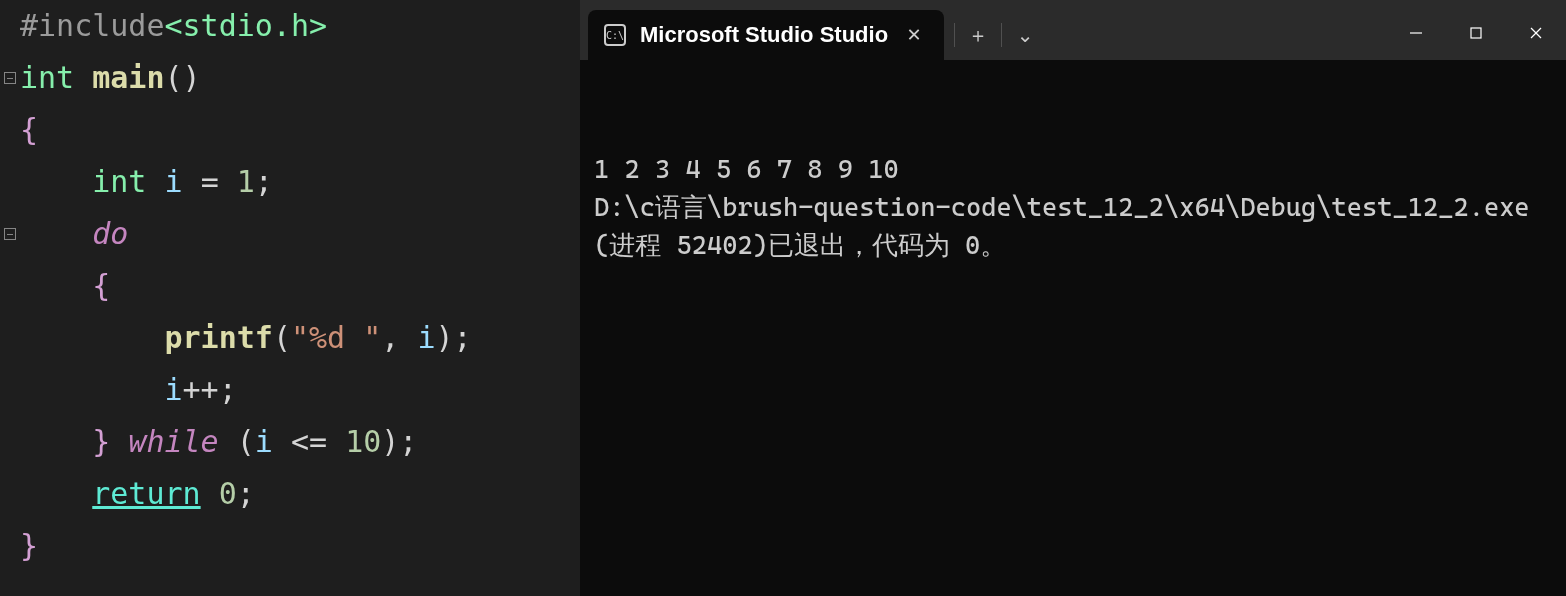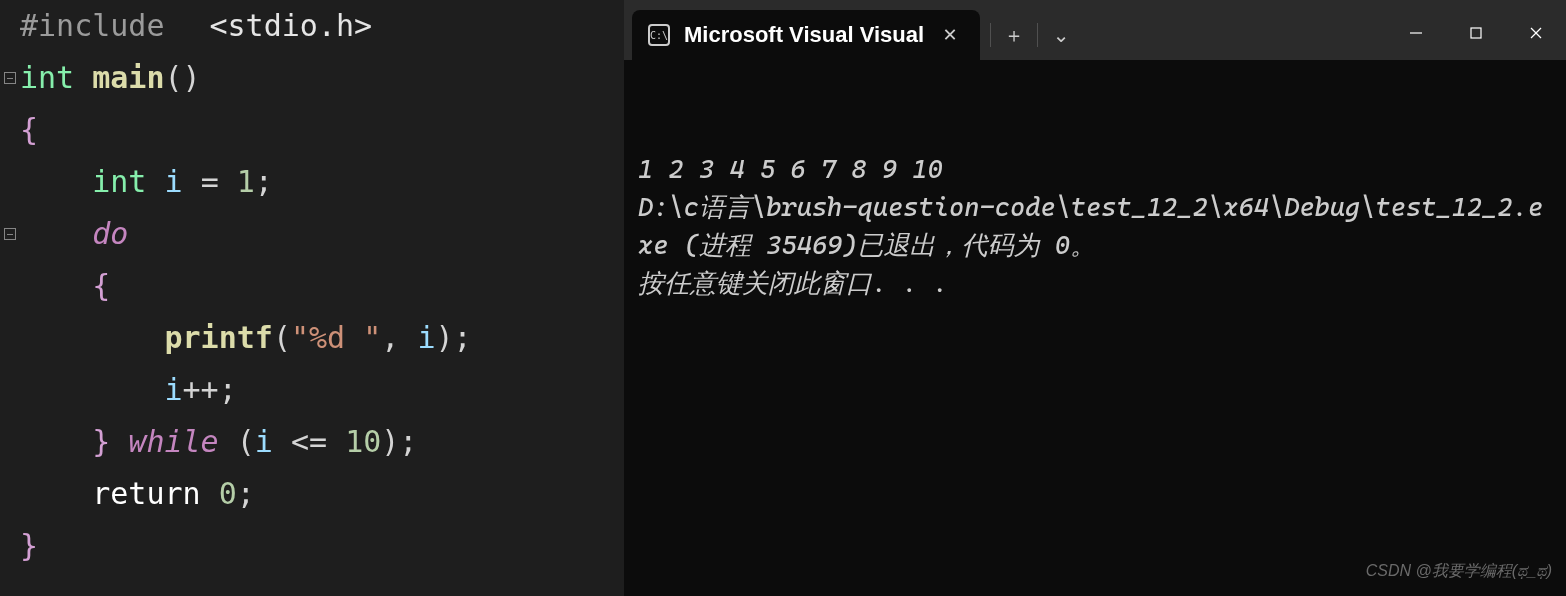--- a/index.html
+++ b/index.html
@@ -1,70 +1,70 @@
 <!DOCTYPE html>
 <html><head>
 <meta charset="utf-8">
 <style>
   * { margin: 0; padding: 0; box-sizing: border-box; }
   html, body { width: 1566px; height: 596px; overflow: hidden; background: #1e1e1e; font-family: Consolas, 'Courier New', monospace; }
-  .container { display: flex; width: 100%; height: 100%; gap: 44px; }
+  .container { display: flex; width: 100%; height: 100%; }
   .editor-pane { width: 580px; height: 100%; background: #1e1e1e; position: relative; padding-left: 20px; }
   .gutter { position: absolute; left: 0; top: 0; width: 18px; height: 100%; }
   .fold-box { position: absolute; left: 4px; width: 12px; height: 12px; border: 1px solid #858585; display: flex; align-items: center; justify-content: center; color: #858585; font-size: 10px; line-height: 1; cursor: pointer; }
   .fold-minus::before { content: ""; display: block; width: 6px; height: 1px; background: #858585; }
   .code { font-size: 30px; line-height: 52px; white-space: pre; color: #d4d4d4; font-family: 'NSimSun', 'SimSun', Consolas, monospace; }
   .code-line { height: 52px; display: flex; align-items: center; }
   .tok-preproc { color: #9b9b9b; }
-  .tok-include-path { color: #e5e5e5; margin-left: 45px; }
+  .tok-include-path { color: #86efac; }
   .tok-type { color: #86efac; }
   .tok-func { color: #dcdcaa; font-weight: bold; }
   .tok-paren { color: #d4d4d4; }
   .tok-brace { color: #d4a0d4; }
   .tok-var { color: #9cdcfe; }
   .tok-op { color: #d4d4d4; }
   .tok-num { color: #b5cea8; }
   .tok-str { color: #ce9178; }
-  .tok-flow { color: #ffffff; }
+  .tok-flow { color: #5eead4; text-decoration: underline; }
   .tok-loop { color: #c586c0; font-style: italic; }
   .tok-plain { color: #d4d4d4; }
 
   .terminal-pane { flex: 1; height: 100%; background: #0c0c0c; display: flex; flex-direction: column; }
   .titlebar { height: 60px; display: flex; align-items: flex-end; background: #2b2b2b; }
   .tab { height: 50px; margin-left: 8px; background: #0c0c0c; border-radius: 8px 8px 0 0; display: flex; align-items: center; padding: 0 18px 0 16px; gap: 14px; }
   .tab-icon { width: 22px; height: 22px; border: 2px solid #cccccc; border-radius: 4px; display: flex; align-items: center; justify-content: center; color: #cccccc; font-size: 10px; font-family: Consolas, monospace; }
   .tab-title { color: #ffffff; font-size: 22px; font-family: 'Segoe UI', sans-serif; font-weight: 600; }
   .tab-close { color: #cccccc; font-size: 18px; width: 24px; height: 24px; display: flex; align-items: center; justify-content: center; cursor: pointer; font-family: 'Segoe UI', sans-serif; }
   .tab-actions { display: flex; align-items: center; height: 50px; padding: 0 10px; gap: 0; }
   .tab-action { width: 46px; height: 40px; display: flex; align-items: center; justify-content: center; color: #cccccc; cursor: pointer; font-size: 20px; font-family: 'Segoe UI', sans-serif; }
   .tab-sep { width: 1px; height: 24px; background: #505050; }
   .win-controls { margin-left: auto; display: flex; height: 50px; }
   .win-btn { width: 60px; height: 46px; display: flex; align-items: center; justify-content: center; color: #ffffff; cursor: pointer; }
   .win-btn svg { width: 14px; height: 14px; }
-  .terminal-body { flex: 1; padding: 14px 14px; color: #cccccc; font-size: 26px; line-height: 38px; font-family: 'Cascadia Mono', 'Consolas', 'NSimSun', monospace; white-space: pre-wrap; word-break: break-all; position: relative; font-style: italic; }
+  .terminal-body { flex: 1; padding: 14px 14px; color: #cccccc; font-size: 26px; line-height: 38px; font-family: 'Cascadia Mono', 'Consolas', 'NSimSun', monospace; white-space: pre-wrap; word-break: break-all; position: relative; }
   .watermark { position: absolute; right: 14px; bottom: 6px; color: #6a6a6a; font-size: 16px; font-family: 'Microsoft YaHei', sans-serif; }
 </style>
 </head>
 <body>
 
 <div class="container">
 
   <div class="editor-pane">
     <div class="gutter">
         <div class="fold-box fold-minus" style="top: 72px;"></div>
         <div class="fold-box fold-minus" style="top: 228px;"></div>
       </div>
     <div class="code" id="code-root"><div class="code-line"><span class="tok-preproc">#include</span><span class="tok-include-path">&lt;stdio.h&gt;</span></div><div class="code-line"><span class="tok-type">int</span><span class="tok-plain"> </span><span class="tok-func">main</span><span class="tok-paren">()</span></div><div class="code-line"><span class="tok-brace">{</span></div><div class="code-line"><span class="tok-plain">    </span><span class="tok-type">int</span><span class="tok-plain"> </span><span class="tok-var">i</span><span class="tok-plain"> </span><span class="tok-op">=</span><span class="tok-plain"> </span><span class="tok-num">1</span><span class="tok-plain">;</span></div><div class="code-line"><span class="tok-plain">    </span><span class="tok-loop">do</span></div><div class="code-line"><span class="tok-plain">    </span><span class="tok-brace">{</span></div><div class="code-line"><span class="tok-plain">        </span><span class="tok-func">printf</span><span class="tok-paren">(</span><span class="tok-str">"%d "</span><span class="tok-plain">, </span><span class="tok-var">i</span><span class="tok-paren">)</span><span class="tok-plain">;</span></div><div class="code-line"><span class="tok-plain">        </span><span class="tok-var">i</span><span class="tok-op">++</span><span class="tok-plain">;</span></div><div class="code-line"><span class="tok-plain">    </span><span class="tok-brace">}</span><span class="tok-plain"> </span><span class="tok-loop">while</span><span class="tok-plain"> </span><span class="tok-paren">(</span><span class="tok-var">i</span><span class="tok-plain"> </span><span class="tok-op">&lt;=</span><span class="tok-plain"> </span><span class="tok-num">10</span><span class="tok-paren">)</span><span class="tok-plain">;</span></div><div class="code-line"><span class="tok-plain">    </span><span class="tok-flow">return</span><span class="tok-plain"> </span><span class="tok-num">0</span><span class="tok-plain">;</span></div><div class="code-line"><span class="tok-brace">}</span></div></div>
   </div>
 
   <div class="terminal-pane">
     <div class="titlebar">
       <div class="tab">
         <span class="tab-icon">C:\</span>
-        <span class="tab-title">Microsoft Visual Visual</span>
+        <span class="tab-title">Microsoft Studio Studio</span>
         <span class="tab-close">✕</span>
       </div>
       <div class="tab-actions">
         <span class="tab-sep"></span>
         <span class="tab-action">＋</span>
         <span class="tab-sep"></span>
         <span class="tab-action">⌄</span>
       </div>
       <div class="win-controls">
         <div class="win-btn">
@@ -79,17 +79,17 @@
         </div>
         <div class="win-btn">
           <svg viewBox="0 0 14 14">
               <line x1="2" y1="2" x2="12" y2="12" stroke="#ffffff" stroke-width="1.2"></line>
               <line x1="12" y1="2" x2="2" y2="12" stroke="#ffffff" stroke-width="1.2"></line>
             </svg>
         </div>
       </div>
     </div>
     <div class="terminal-body" id="terminal-body">
-      <div>1 2 3 4 5 6 7 8 9 10</div><div>D:\c语言\brush-question-code\test_12_2\x64\Debug\test_12_2.exe (进程 35469)已退出，代码为 0。</div><div>按任意键关闭此窗口. . .</div><div class="watermark">CSDN @我要学编程(ಥ_ಥ)</div>
+      <div>1 2 3 4 5 6 7 8 9 10</div><div>D:\c语言\brush-question-code\test_12_2\x64\Debug\test_12_2.exe (进程 52402)已退出，代码为 0。</div>
     </div>
   </div>
 
 </div>
 
 </body></html>

